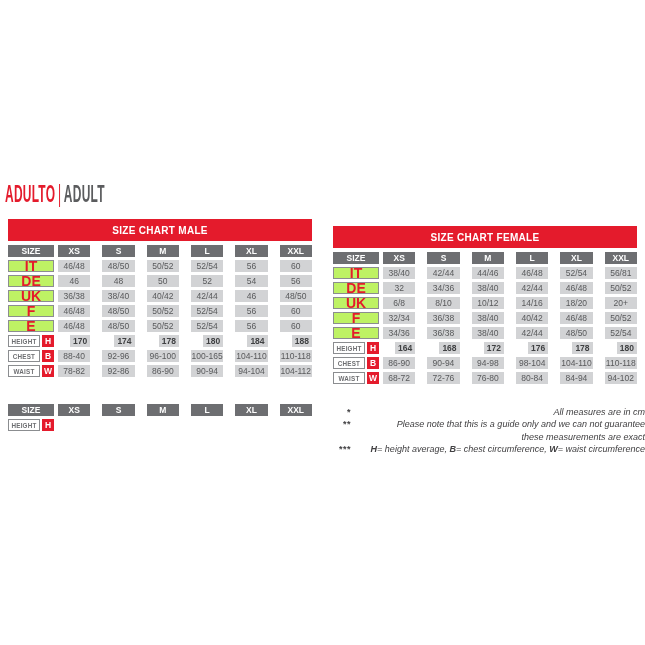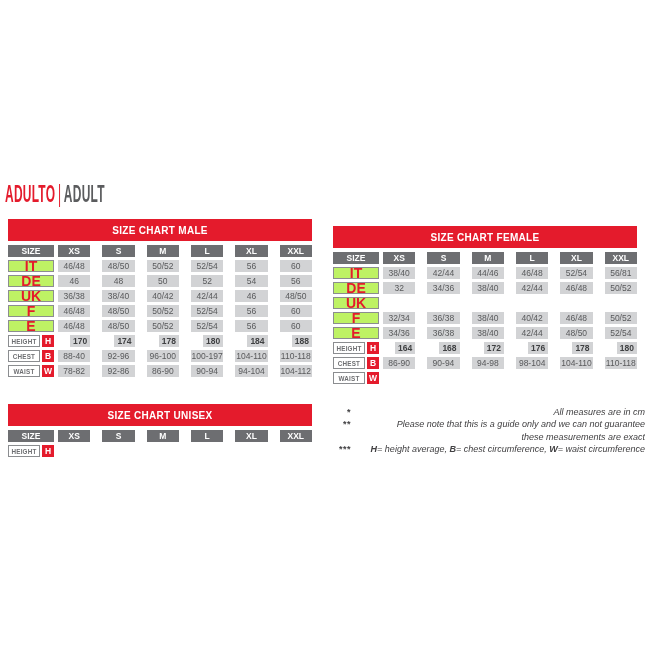--- a/index.html
+++ b/index.html
@@ -184,21 +184,21 @@
       </div>
       <div class="t-row">
         <div class="lab-col">
           <div class="meas-lab">CHEST</div>
           <div class="badge">B</div>
         </div>
         <div class="data-cols">
           <div class="cell val">88-40</div>
           <div class="cell val">92-96</div>
           <div class="cell val">96-100</div>
-          <div class="cell val">100-197</div>
+          <div class="cell val">100-165</div>
           <div class="cell val">104-110</div>
           <div class="cell val">110-118</div>
         </div>
       </div>
       <div class="t-row">
         <div class="lab-col">
           <div class="meas-lab">WAIST</div>
           <div class="badge">W</div>
         </div>
         <div class="data-cols">
@@ -249,20 +249,28 @@
           <div class="cell val">38/40</div>
           <div class="cell val">42/44</div>
           <div class="cell val">46/48</div>
           <div class="cell val">50/52</div>
         </div>
       </div>
       <div class="t-row">
         <div class="lab-col">
           <div class="size-lab">UK</div>
         </div>
+        <div class="data-cols">
+          <div class="cell val">6/8</div>
+          <div class="cell val">8/10</div>
+          <div class="cell val">10/12</div>
+          <div class="cell val">14/16</div>
+          <div class="cell val">18/20</div>
+          <div class="cell val">20+</div>
+        </div>
       </div>
       <div class="t-row">
         <div class="lab-col">
           <div class="size-lab">F</div>
         </div>
         <div class="data-cols">
           <div class="cell val">32/34</div>
           <div class="cell val">36/38</div>
           <div class="cell val">38/40</div>
           <div class="cell val">40/42</div>
@@ -309,24 +317,31 @@
           <div class="cell val">98-104</div>
           <div class="cell val">104-110</div>
           <div class="cell val">110-118</div>
         </div>
       </div>
       <div class="t-row">
         <div class="lab-col">
           <div class="meas-lab">WAIST</div>
           <div class="badge">W</div>
         </div>
+        <div class="data-cols">
+          <div class="cell val">68-72</div>
+          <div class="cell val">72-76</div>
+          <div class="cell val">76-80</div>
+          <div class="cell val">80-84</div>
+          <div class="cell val">84-94</div>
+          <div class="cell val">94-102</div>
+        </div>
       </div>
     </div>
   <div id="table-unisex" class="size-table tbl-unisex">
-      <div class="t-titlebar">SIZE CHART UNISEX</div>
       <div class="t-row">
         <div class="lab-col">
           <div class="size-hdr-cell">SIZE</div>
         </div>
         <div class="data-cols">
           <div class="cell hdr">XS</div>
           <div class="cell hdr">S</div>
           <div class="cell hdr">M</div>
           <div class="cell hdr">L</div>
           <div class="cell hdr">XL</div>

